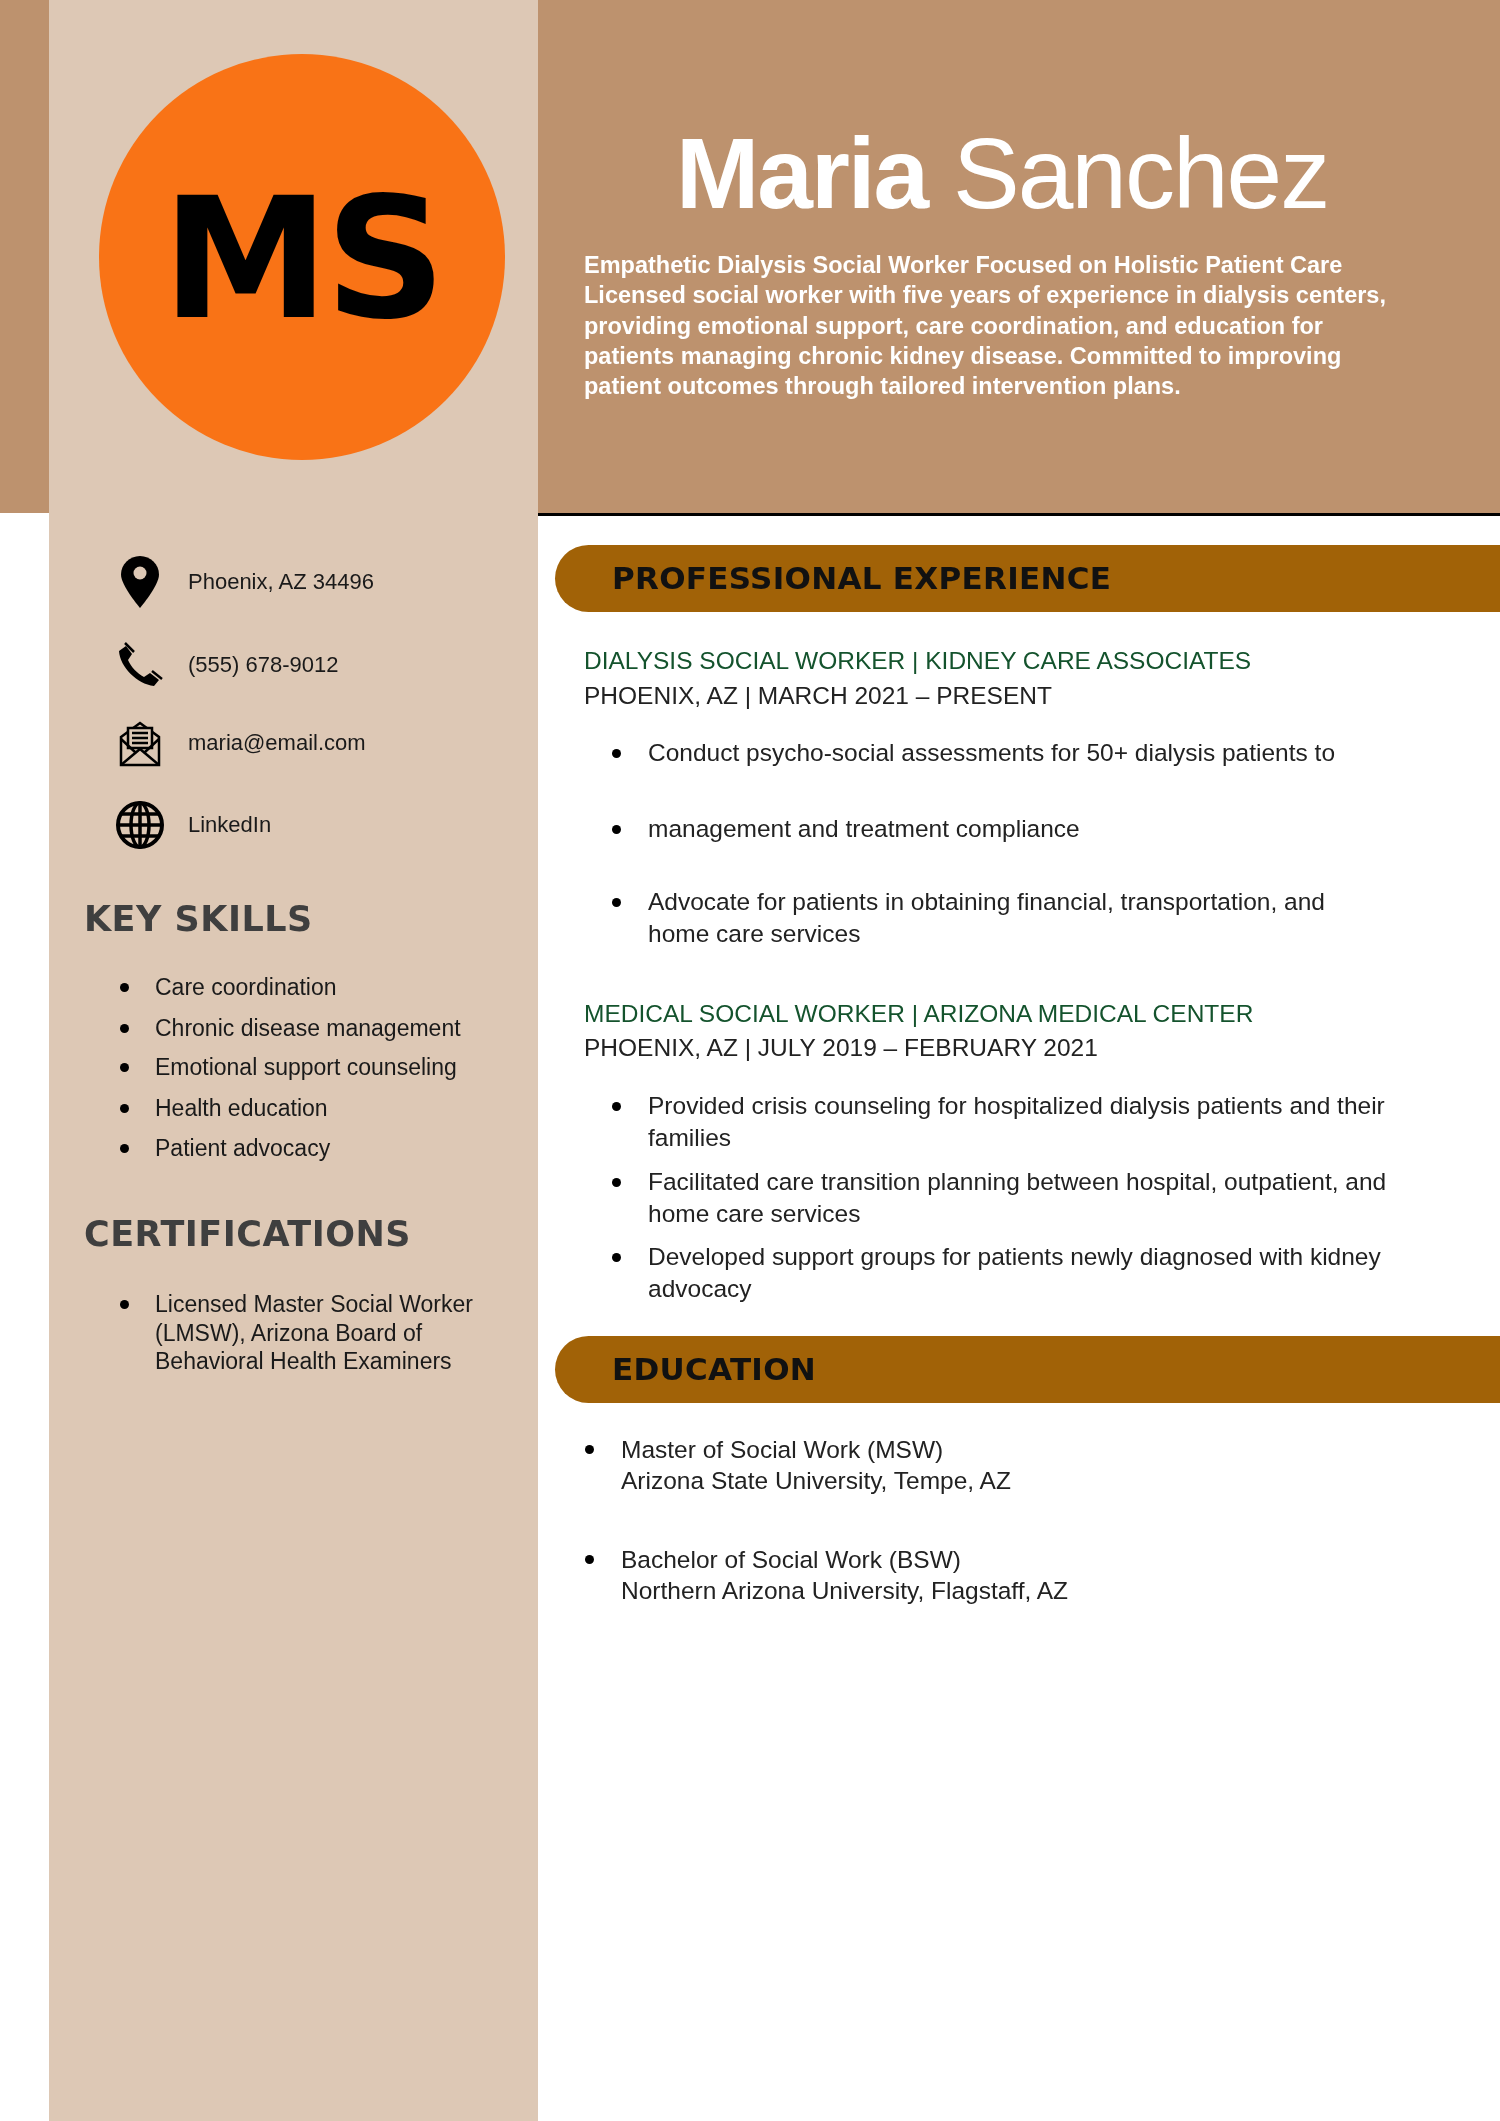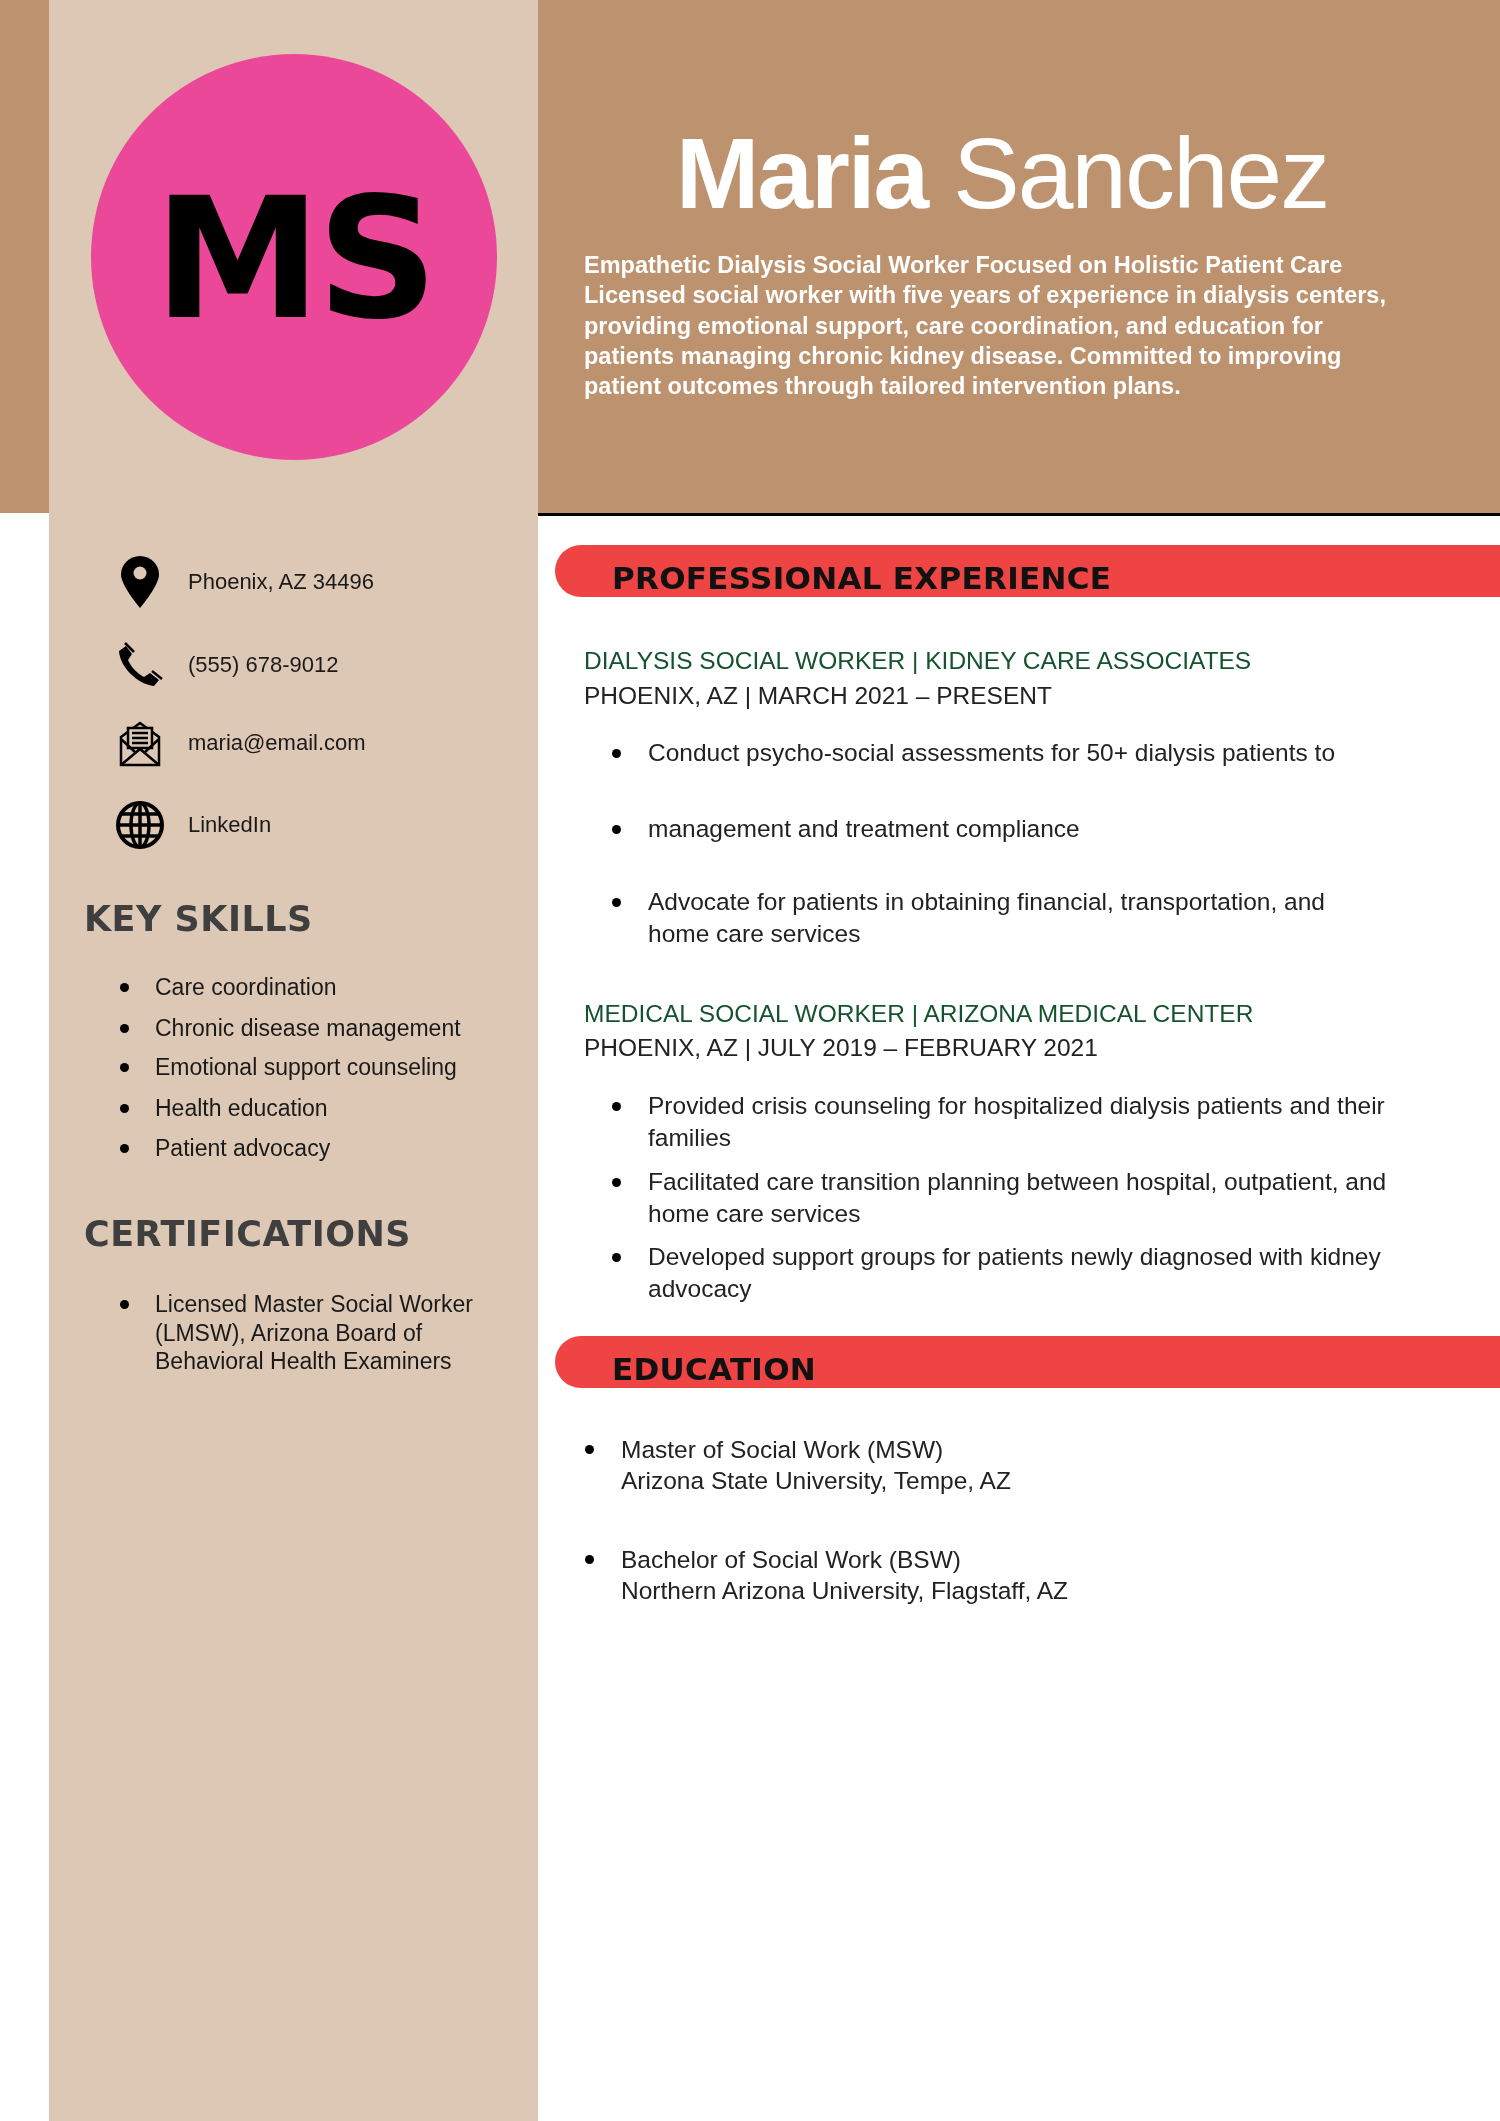--- a/index.html
+++ b/index.html
@@ -3,21 +3,21 @@
 <meta charset="utf-8">
 <style>
   * { margin: 0; padding: 0; box-sizing: border-box; }
   html, body { width: 1500px; height: 2121px; background: #ffffff; overflow: hidden; }
   body { position: relative; font-family: "Liberation Sans", sans-serif; color: #111; }
 
   .header-band { position: absolute; left: 0; top: 0; width: 1500px; height: 513px; background: #BD926E; }
   .header-rule { position: absolute; left: 538px; top: 513px; width: 962px; height: 3px; background: #000; }
   .sidebar { position: absolute; left: 49px; top: 0; width: 489px; height: 2121px; background: #DDC8B5; }
 
-  .monogram-circle { position: absolute; left: 91px; top: 54px; width: 406px; height: 406px; border-radius: 50%; background: #ec4899;
+  .monogram-circle { position: absolute; left: 99px; top: 54px; width: 406px; height: 406px; border-radius: 50%; background: #f97316;
     display: flex; align-items: center; justify-content: center; }
   .monogram-text { font-family: "DejaVu Sans", sans-serif; font-weight: bold; font-size: 168px; letter-spacing: -4px; color: #000; line-height: 1; margin-top: 4px; }
 
   .name { position: absolute; left: 676px; top: 118px; width: 720px; font-size: 100px; line-height: 110px; color: #fff; white-space: nowrap; letter-spacing: -2px; }
   .name .first { font-weight: bold; }
   .name .last { font-weight: normal; }
 
   .summary { position: absolute; left: 584px; top: 250px; width: 900px; color: #fff; font-weight: bold; font-size: 23.5px; line-height: 30.3px; }
   .summary div { white-space: nowrap; }
 
@@ -25,21 +25,21 @@
   .contact-icon { width: 60px; height: 56px; display: flex; align-items: center; justify-content: center; }
   .contact-text { position: absolute; left: 78px; font-size: 22px; color: #1a1a1a; white-space: nowrap; }
 
   .side-heading { position: absolute; left: 84px; font-family: "DejaVu Sans", sans-serif; font-weight: bold; font-size: 35px; color: #3f3f3f; letter-spacing: 0.5px; white-space: nowrap; }
 
   .side-list-item { position: absolute; left: 118px; font-size: 23px; color: #1a1a1a; white-space: nowrap; line-height: 28px; }
   .bullet { position: absolute; width: 9px; height: 9px; border-radius: 50%; background: #000; }
   .side-list-item .bullet { left: 2px; top: 10px; }
   .side-list-item .txt { position: absolute; left: 37px; top: 0; white-space: nowrap; }
 
-  .section-band { position: absolute; left: 555px; width: 945px; height: 52px; background: #ef4444; border-radius: 40px 0 0 40px; }
+  .section-band { position: absolute; left: 555px; width: 945px; height: 67px; background: #a16207; border-radius: 40px 0 0 40px; }
   .section-band .label { position: absolute; left: 57px; top: 0; line-height: 67px; font-family: "DejaVu Sans", sans-serif; font-weight: bold; font-size: 31px; color: #111; letter-spacing: 0.3px; white-space: nowrap; }
 
   .job-title { position: absolute; left: 584px; font-size: 24.5px; color: #14532d; white-space: nowrap; line-height: 30px; }
   .job-meta { position: absolute; left: 584px; font-size: 24.5px; color: #222; white-space: nowrap; line-height: 30px; }
 
   .exp-item { position: absolute; left: 612px; width: 880px; font-size: 24.5px; color: #222; line-height: 32px; }
   .exp-item .bullet { left: 0; top: 12px; }
   .exp-item .txt { position: absolute; left: 36px; top: 0; white-space: nowrap; }
   .exp-item .txt span { display: block; }
 

